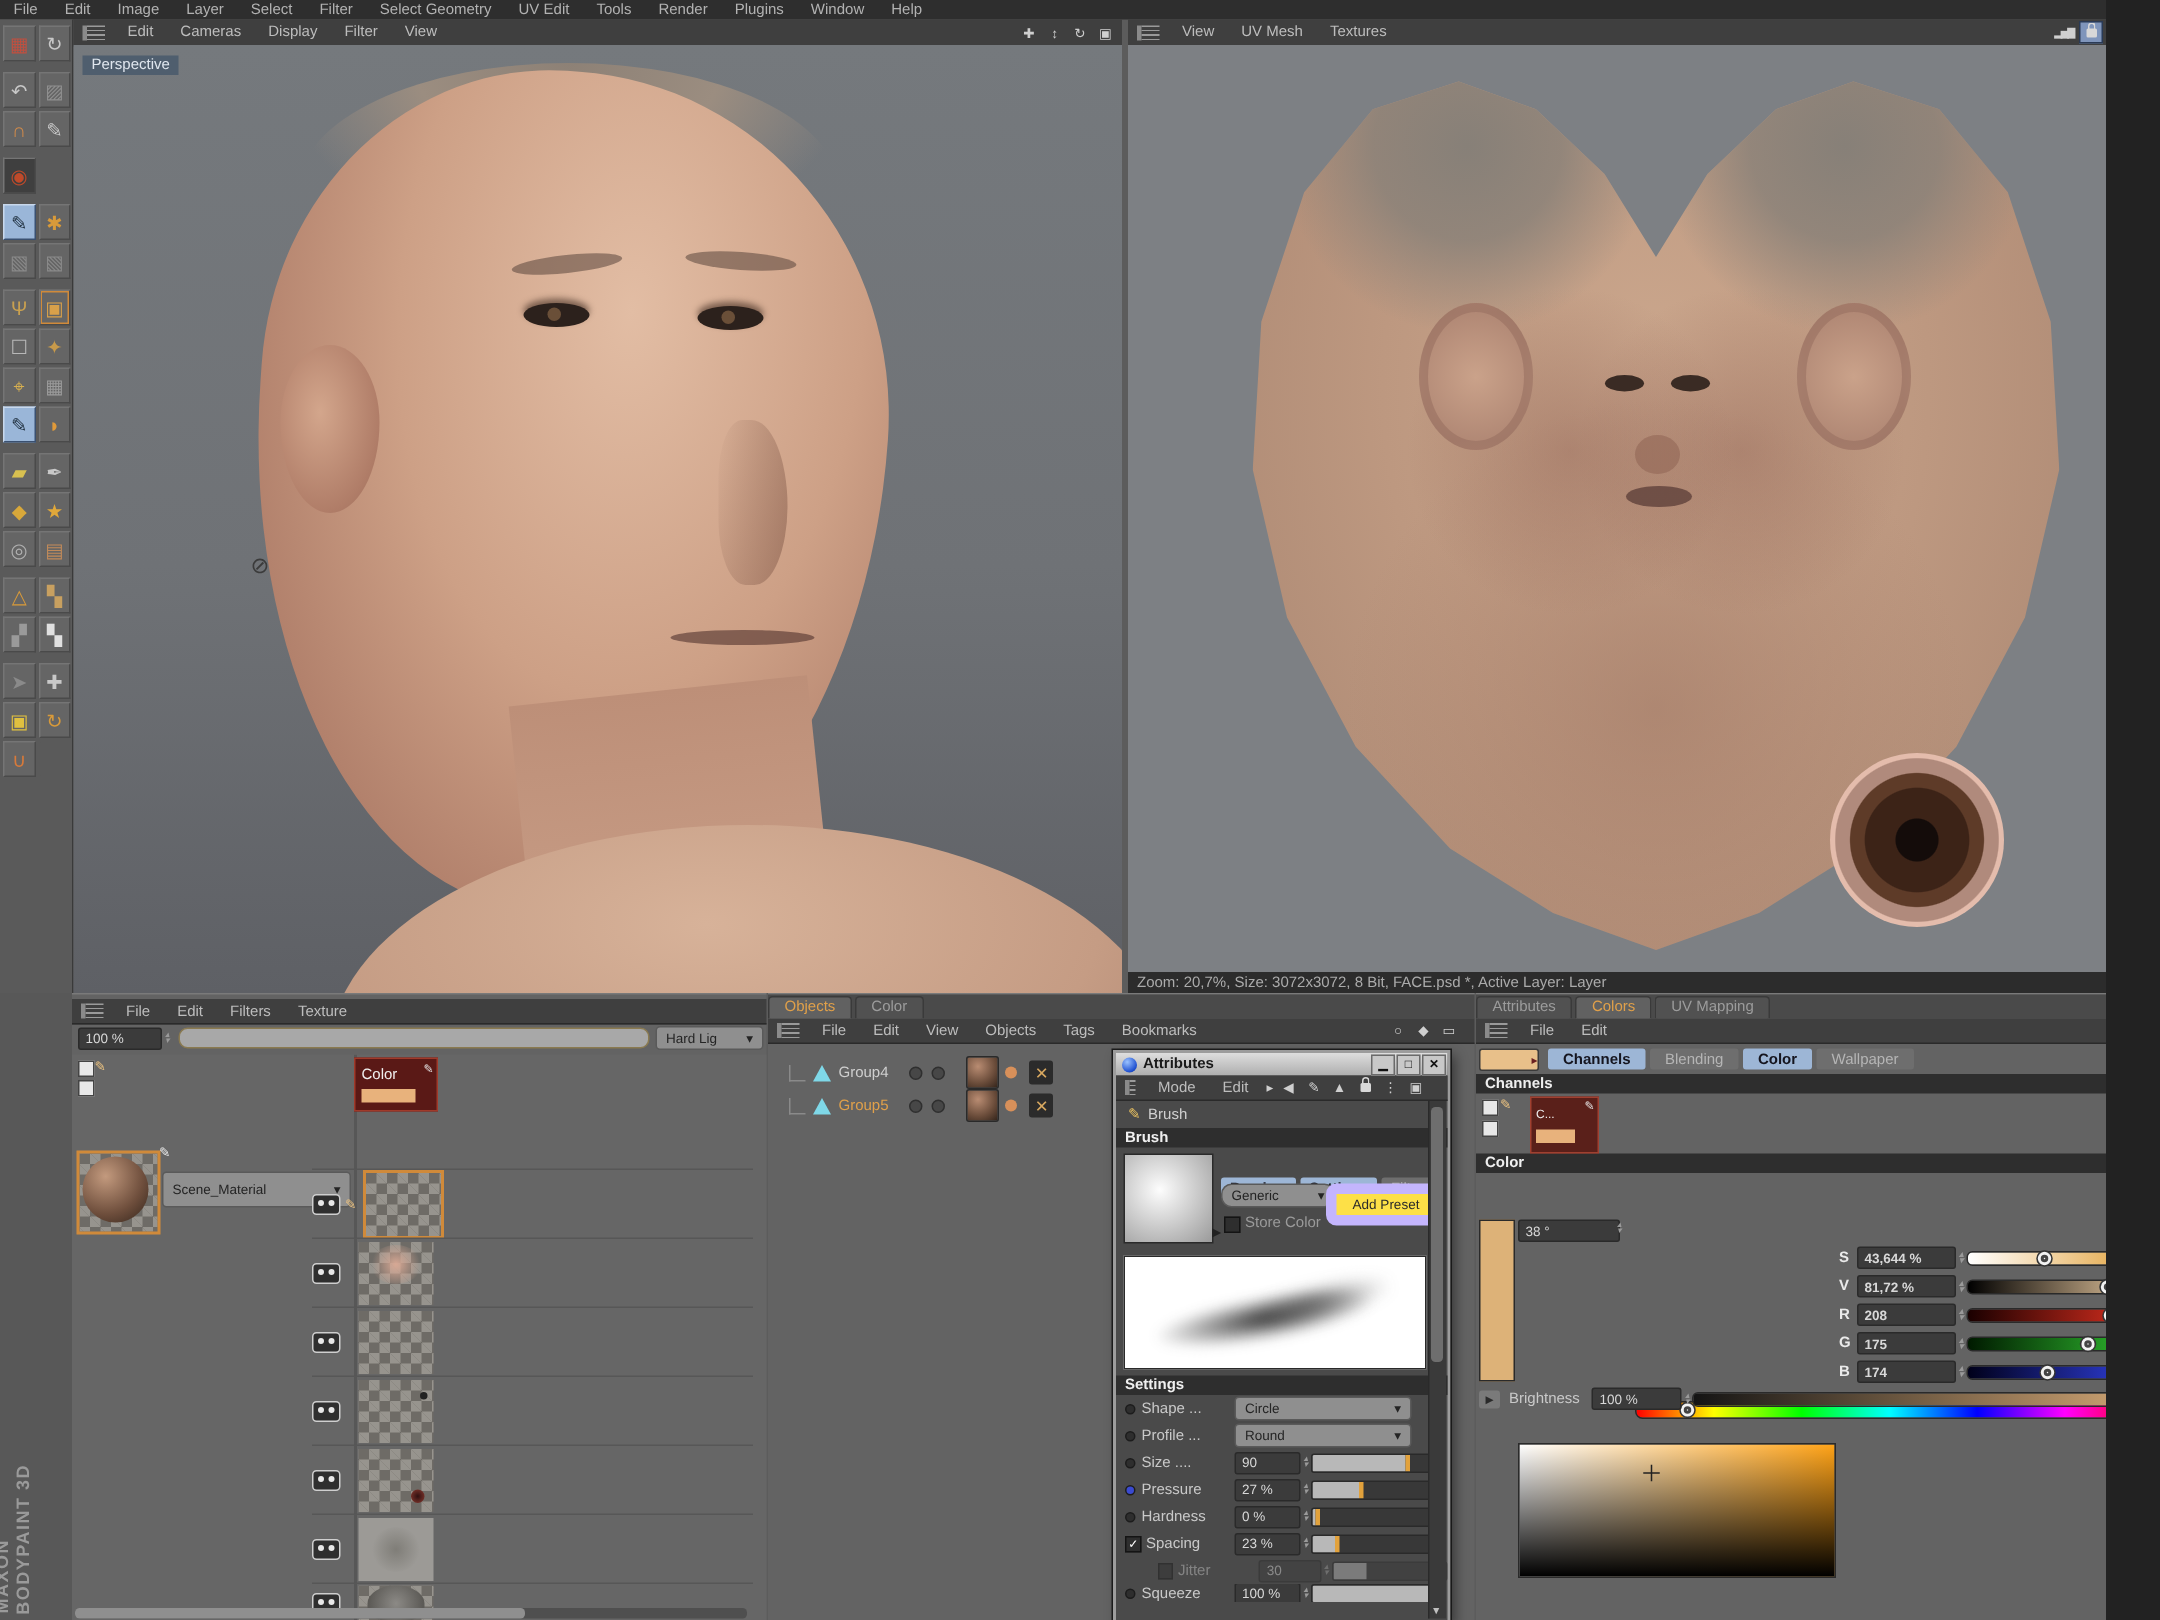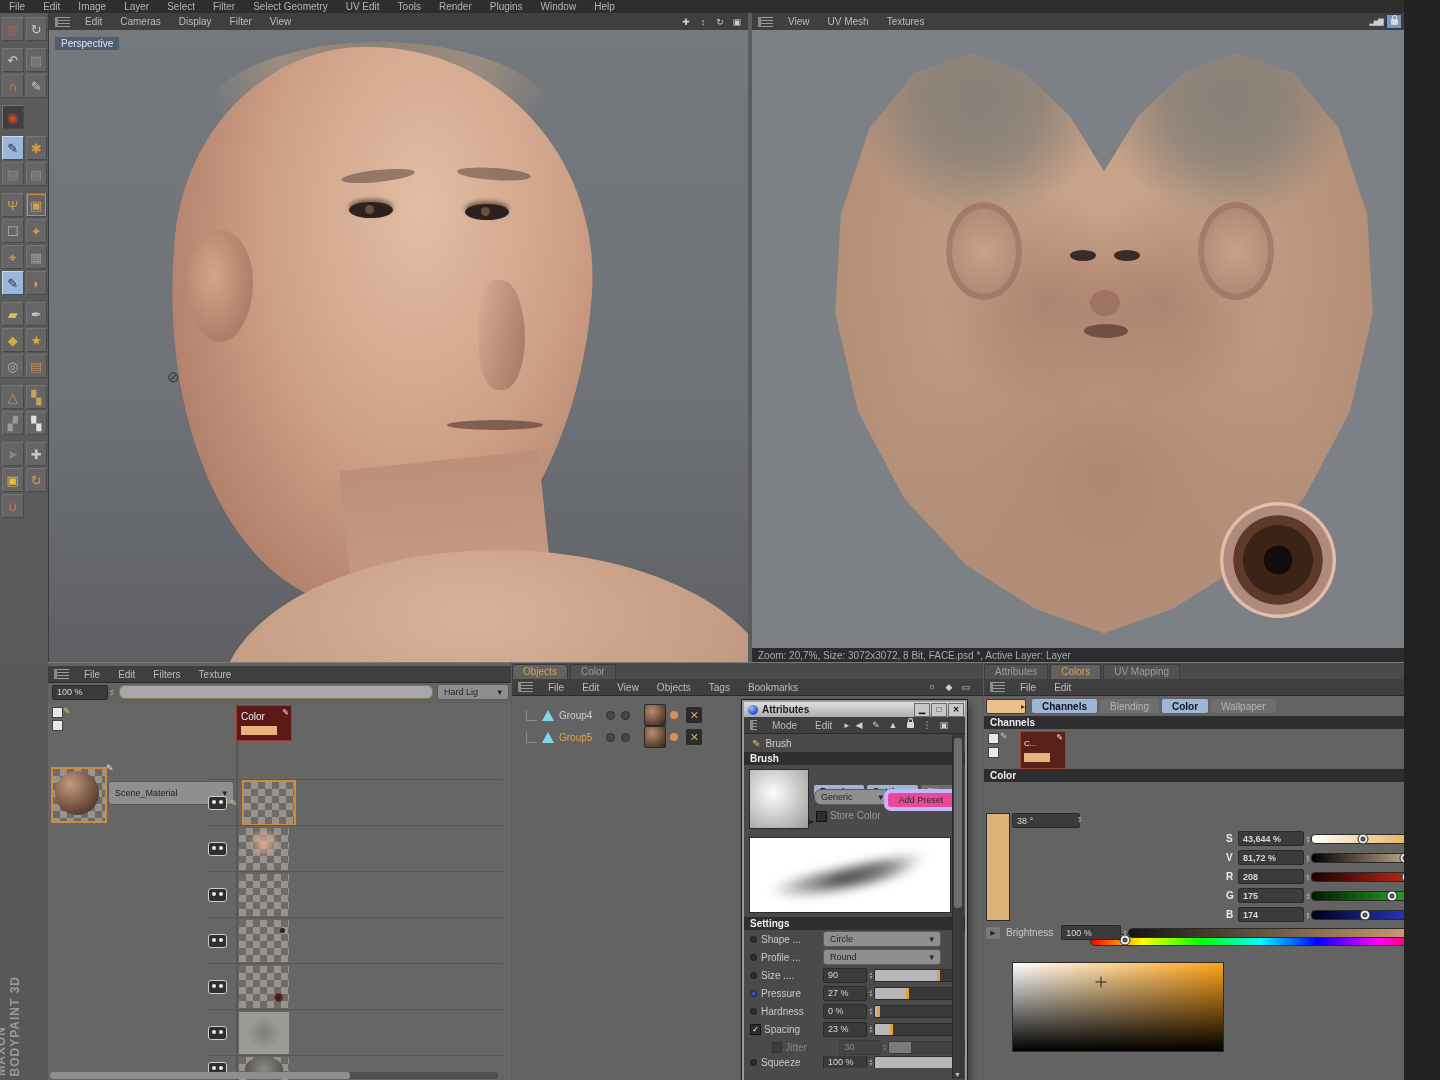--- a/index.html
+++ b/index.html
@@ -82,21 +82,21 @@
   .tab.on{background:#616161;color:#e0a04a;}
   .shead{background:#2e2e2e;color:#efefef;font-weight:bold;font-size:10px;padding:1px 6px;}
   .valbox{background:#3b3b3b;border:1px solid #2a2a2a;border-radius:2px;color:#d8d8d8;
      font-size:9px;display:flex;align-items:center;padding:0 4px;height:13px;}
   .stp{display:flex;flex-direction:column;line-height:4px;font-size:6px;color:#9a9a9a;margin:0 2px;}
   .slider{background:#383838;border:1px solid #2a2a2a;border-radius:2px;height:11px;position:relative;overflow:hidden;}
   .slider .fill{position:absolute;left:0;top:0;bottom:0;background:#b8b8b8;}
   .slider .mark{position:absolute;top:0;bottom:0;width:3px;background:#e2a23c;}
   .dd{background:#8f8f8f;border-radius:3px;color:#242424;font-size:9px;display:flex;align-items:center;
       justify-content:space-between;padding:0 6px;height:14px;border:1px solid #5a5a5a;}
-  .btn{background:#ec4899;border-radius:7px;color:#2a2a2a;font-size:9px;display:flex;align-items:center;justify-content:center;height:14px;border:4px solid #c4b5fd;}
+  .btn{background:#fde047;border-radius:7px;color:#2a2a2a;font-size:9px;display:flex;align-items:center;justify-content:center;height:14px;border:7px solid #c4b5fd;}
   .chk{width:9px;height:9px;background:#2e2e2e;border:1px solid #141414;display:inline-flex;align-items:center;justify-content:center;color:#fff;font-size:8px;}
   .radio{width:9px;height:9px;border-radius:50%;background:#2e2e2e;border:1px solid #141414;display:inline-flex;align-items:center;justify-content:center;}
   .radio.on::before{content:"";width:5px;height:5px;border-radius:50%;background:#fff;}
   .checker{background-image:
      linear-gradient(45deg,#97948e 25%,transparent 25%,transparent 75%,#97948e 75%),
      linear-gradient(45deg,#97948e 25%,transparent 25%,transparent 75%,#97948e 75%);
      background-position:0 0,7px 7px;background-size:14px 14px;background-color:#6e6b66;}
   .eyeic{width:17px;height:12px;background:#2f2f2f;border:1px solid #cfcfcf;border-radius:3px;position:relative;}
   .eyeic::before,.eyeic::after{content:"";position:absolute;top:3px;width:4px;height:4px;border-radius:50%;background:#e8e8e8;}
   .eyeic::before{left:3px;} .eyeic::after{right:3px;}

